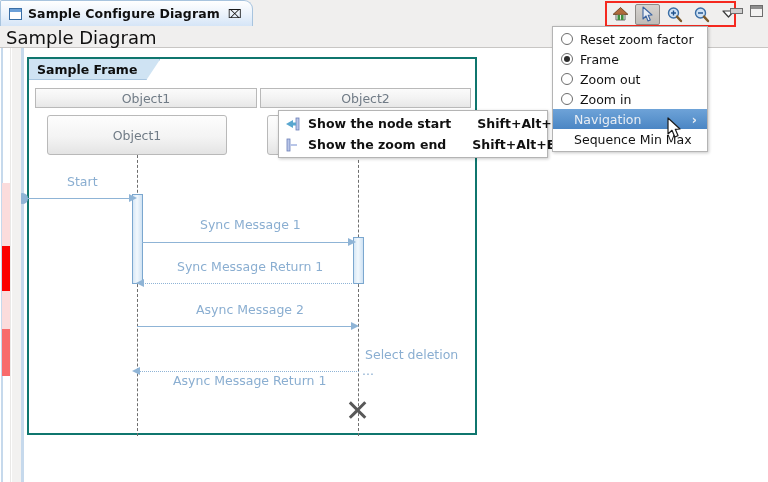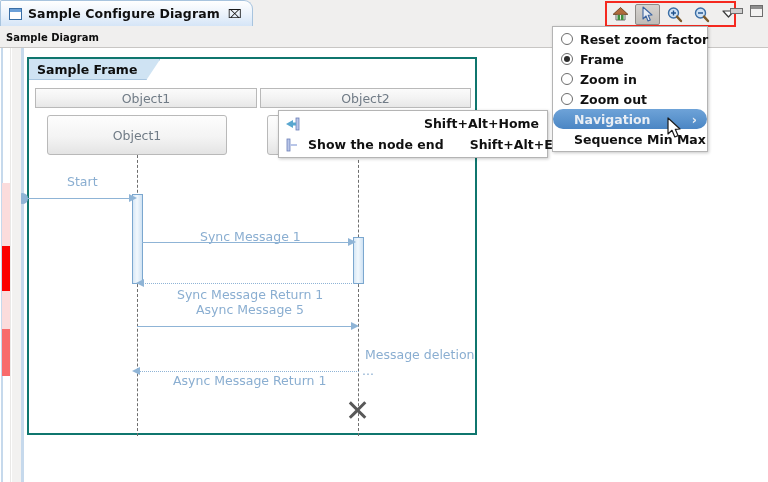--- a/index.html
+++ b/index.html
@@ -106,21 +106,21 @@
   .breadcrumb {
     position: absolute; left: 0; top: 27px;
     width: 768px; height: 21px;
     background: #f0efee;
     border-bottom: 1px solid #c8c6c4;
     display: flex; align-items: center;
     padding-left: 6px;
     box-sizing: border-box;
   }
   .breadcrumb-text {
-    font-size: 10px; color: #0f0f0f; font-weight: 700;
+    font-size: 18px; color: #0f0f0f; font-weight: 400;
   }
 
   
   .ruler {
     position: absolute; left: 0px; top: 48px;
     width: 11px; height: 434px;
     background: #ffffff;
     border-right: 1px solid #e9e8e7;
     box-sizing: border-box;
   }
@@ -254,21 +254,21 @@
   }
   .radio {
     width: 10px; height: 10px; border-radius: 50%;
     border: 1px solid #6d6d6d; background: #ffffff;
     margin-right: 7px; position: relative; flex: none;
   }
   .radio.on::after {
     content: ""; position: absolute; left: 2px; top: 2px;
     width: 6px; height: 6px; border-radius: 50%; background: #2c2c2c;
   }
-  .mi-label { font-weight: 700; }
+  .mi-label { font-weight: 400; }
   .mi-arrow { margin-left: auto; font-weight: 700; padding-left: 18px; }
 
   .submenu { position: absolute; }
   .smi {
     height: 21px; display: flex; align-items: center;
     font-size: 12.5px; color: #111111; white-space: nowrap;
     padding: 0 8px 0 6px; box-sizing: border-box;
   }
   .smi-icon {
     width: 16px; height: 14px; margin-right: 7px; flex: none;
@@ -376,82 +376,83 @@
     <div class="lifeline" style="left:337px; top:107px; height:281px;"></div>
 
     <div class="activation" style="left:111px; top:146px; height:90px;"></div>
     <div class="activation" style="left:332px; top:189px; height:47px;"></div>
 
     <div class="startdot" style="left:-4px; top:145px;"></div>
     <div class="msg-line" style="left:3px; top:150px; width:110px;"></div>
     <div class="arrow-r" style="left:108px; top:146px;"></div>
     <div class="msg-label" style="left:46px; top:126px;">Start</div>
 
-    <div class="msg-label" style="left:179px; top:181px;">Sync Message 1</div>
+    <div class="msg-label" style="left:179px; top:169px;">Sync Message 1</div>
     <div class="msg-line" style="left:121px; top:194px; width:212px;"></div>
     <div class="arrow-r" style="left:327px; top:190px;"></div>
 
-    <div class="msg-label" style="left:156px; top:211px;margin-top:28px;">Sync Message Return 1</div>
+    <div class="msg-label" style="left:156px; top:211px;">Sync Message Return 1</div>
     <div class="msg-line dotted" style="left:121px; top:235px; width:212px;"></div>
     <div class="arrow-l" style="left:115px; top:231px;"></div>
 
-    <div class="msg-label" style="left:175px; top:254px;">Async Message 5</div>
+    <div class="msg-label" style="left:175px; top:254px;">Async Message 2</div>
     <div class="msg-line" style="left:116px; top:278px; width:220px;"></div>
     <div class="arrow-r" style="left:330px; top:274px;"></div>
 
     <div class="msg-label" style="left:152px; top:299px;margin-top:26px;">Async Message Return 1</div>
     <div class="msg-line dotted" style="left:116px; top:323px; width:222px;"></div>
     <div class="arrow-l" style="left:111px; top:319px;"></div>
 
-    <div class="msg-label" style="left:344px; top:299px;">Message deletion</div>
+    <div class="msg-label" style="left:344px; top:299px;">Select deletion</div>
     <div class="dots-label" style="left:341px; top:315px;">...</div>
     <div class="deletion-x" style="left:324px; top:348px;">✕</div>
   </div>
 
   <div class="menu submenu" style="left:278px; top:110px; width:270px;">
     <div class="smi">
       <span class="smi-icon">
         <svg width="16" height="14" viewBox="0 0 16 14">
           <rect x="11" y="1" width="3" height="12" fill="#b9c6e8" stroke="#6b7fb8" stroke-width=".8"></rect>
           <path d="M1 7 L8 3 L8 11 Z" fill="#59a6cf"></path>
           <rect x="7" y="5.5" width="4" height="3" fill="#59a6cf"></rect>
         </svg>
       </span>
+      <span class="smi-label">Show the node start</span>
       <span class="smi-accel">Shift+Alt+Home</span>
     </div>
     <div class="smi">
       <span class="smi-icon">
         <svg width="16" height="14" viewBox="0 0 16 14">
           <rect x="2" y="1" width="3" height="12" fill="#b9c6e8" stroke="#6b7fb8" stroke-width=".8"></rect>
           <rect x="5" y="6" width="7" height="2" fill="#b9c6e8"></rect>
         </svg>
       </span>
-      <span class="smi-label">Show the node end</span>
+      <span class="smi-label">Show the zoom end</span>
       <span class="smi-accel">Shift+Alt+End</span>
     </div>
   </div>
 
   <div class="menu" style="left:552px; top:26px; width:156px;">
     <div class="mi">
       <span class="radio"></span>
       <span class="mi-label">Reset zoom factor</span>
     </div>
     <div class="mi">
       <span class="radio on"></span>
       <span class="mi-label">Frame</span>
     </div>
     <div class="mi">
       <span class="radio"></span>
-      <span class="mi-label">Zoom in</span>
+      <span class="mi-label">Zoom out</span>
     </div>
     <div class="mi">
       <span class="radio"></span>
-      <span class="mi-label">Zoom out</span>
-    </div>
-    <div class="mi sel" style="padding-left:21px;border-radius:10px;">
+      <span class="mi-label">Zoom in</span>
+    </div>
+    <div class="mi sel" style="padding-left:21px;">
       <span class="mi-label">Navigation</span>
       <span class="mi-arrow">›</span>
     </div>
     <div class="mi" style="padding-left:21px;">
       <span class="mi-label">Sequence Min Max</span>
     </div>
   </div>
 
   <div class="cursor-arrow" style="left:667px; top:117px;">
     <svg width="17" height="24" viewBox="0 0 17 24">

